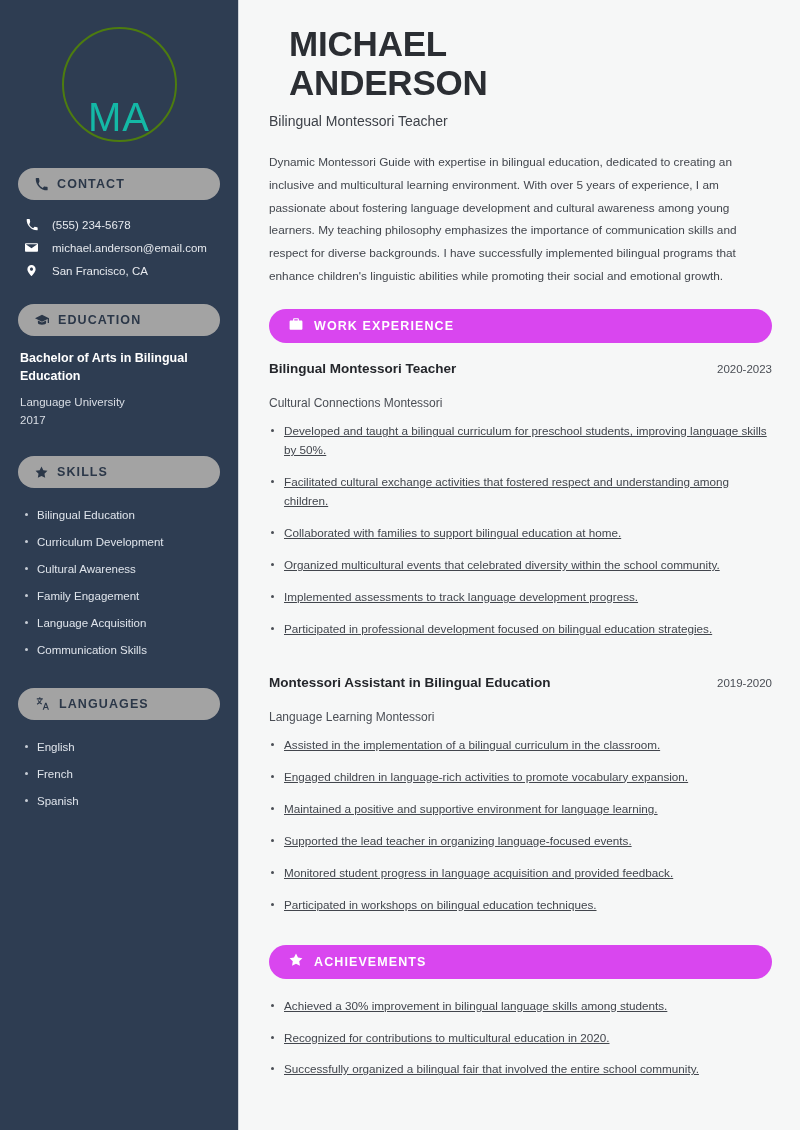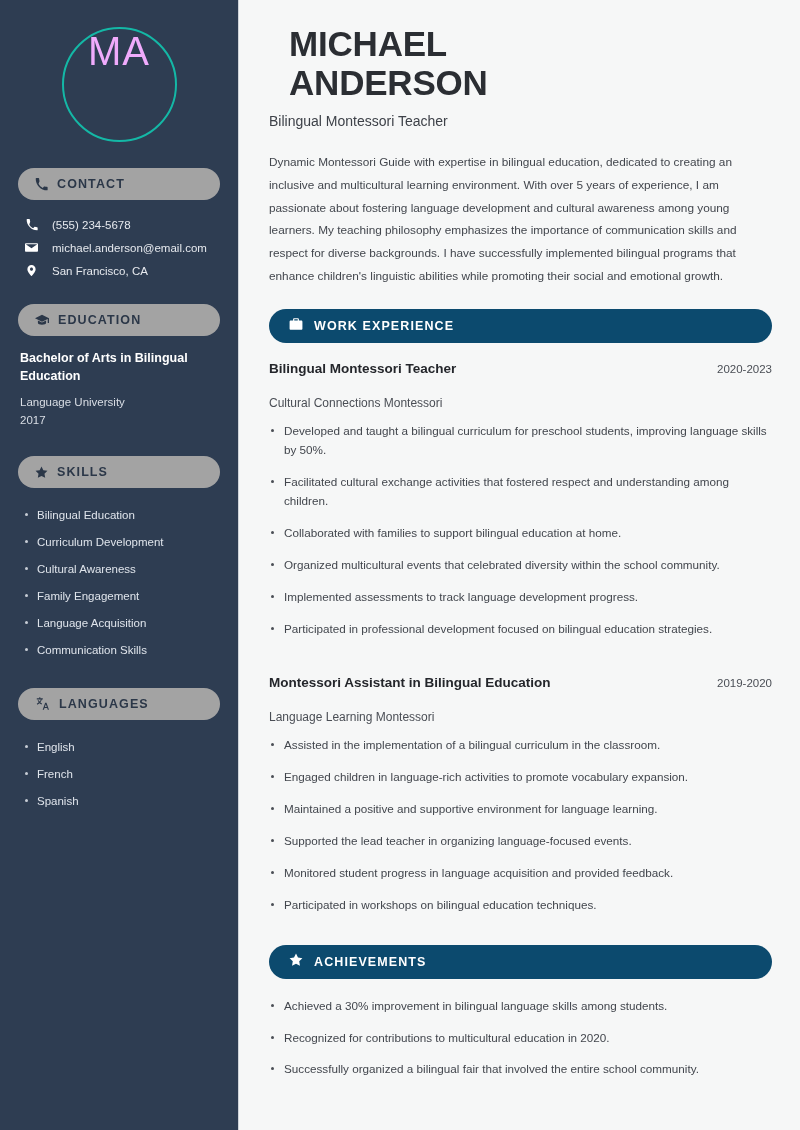--- a/index.html
+++ b/index.html
@@ -34,25 +34,25 @@
   .avatar-wrap {
     display: flex;
     justify-content: center;
     padding-top: 27px;
     padding-bottom: 26px;
   }
   .avatar {
     width: 115px;
     height: 115px;
     border-radius: 50%;
-    border: 2px solid #14b8a6;
-    display: flex;
-    align-items: flex-start;
+    border: 2px solid #4d7c0f;
+    display: flex;
+    align-items: flex-end;
     justify-content: center;
-    color: #f0abfc;
+    color: #14b8a6;
     font-size: 40px;
     font-weight: 400;
     letter-spacing: 1px;
   }
 
   
   .pill {
     background: #a3a3a3;
     border-radius: 999px;
     height: 32px;
@@ -135,21 +135,21 @@
   }
   .summary {
     color: #42464d;
     font-size: 11.8px;
     line-height: 1.92;
     margin-bottom: 22px;
   }
 
   
   .section-bar {
-    background: #0c4a6e;
+    background: #d946ef;
     border-radius: 999px;
     height: 34px;
     display: flex;
     align-items: center;
     gap: 11px;
     padding: 12px 20px;
     margin-bottom: 18px;
   }
   .section-bar .bar-label {
     color: #ffffff;
@@ -193,21 +193,21 @@
   .bullets li::before {
     content: "";
     position: absolute;
     left: 2px;
     top: 7px;
     width: 3px;
     height: 3px;
     border-radius: 50%;
     background: #4a4e55;
   }
-  .bullets.spaced li { padding-bottom: 13px; }
+  .bullets.spaced li { padding-bottom: 13px; text-decoration: underline; }
 
   .gap-sm { height: 6px; }
 </style>
 </head>
 <body>
 
 <div class="resume">
 
   <aside class="sidebar">
 

